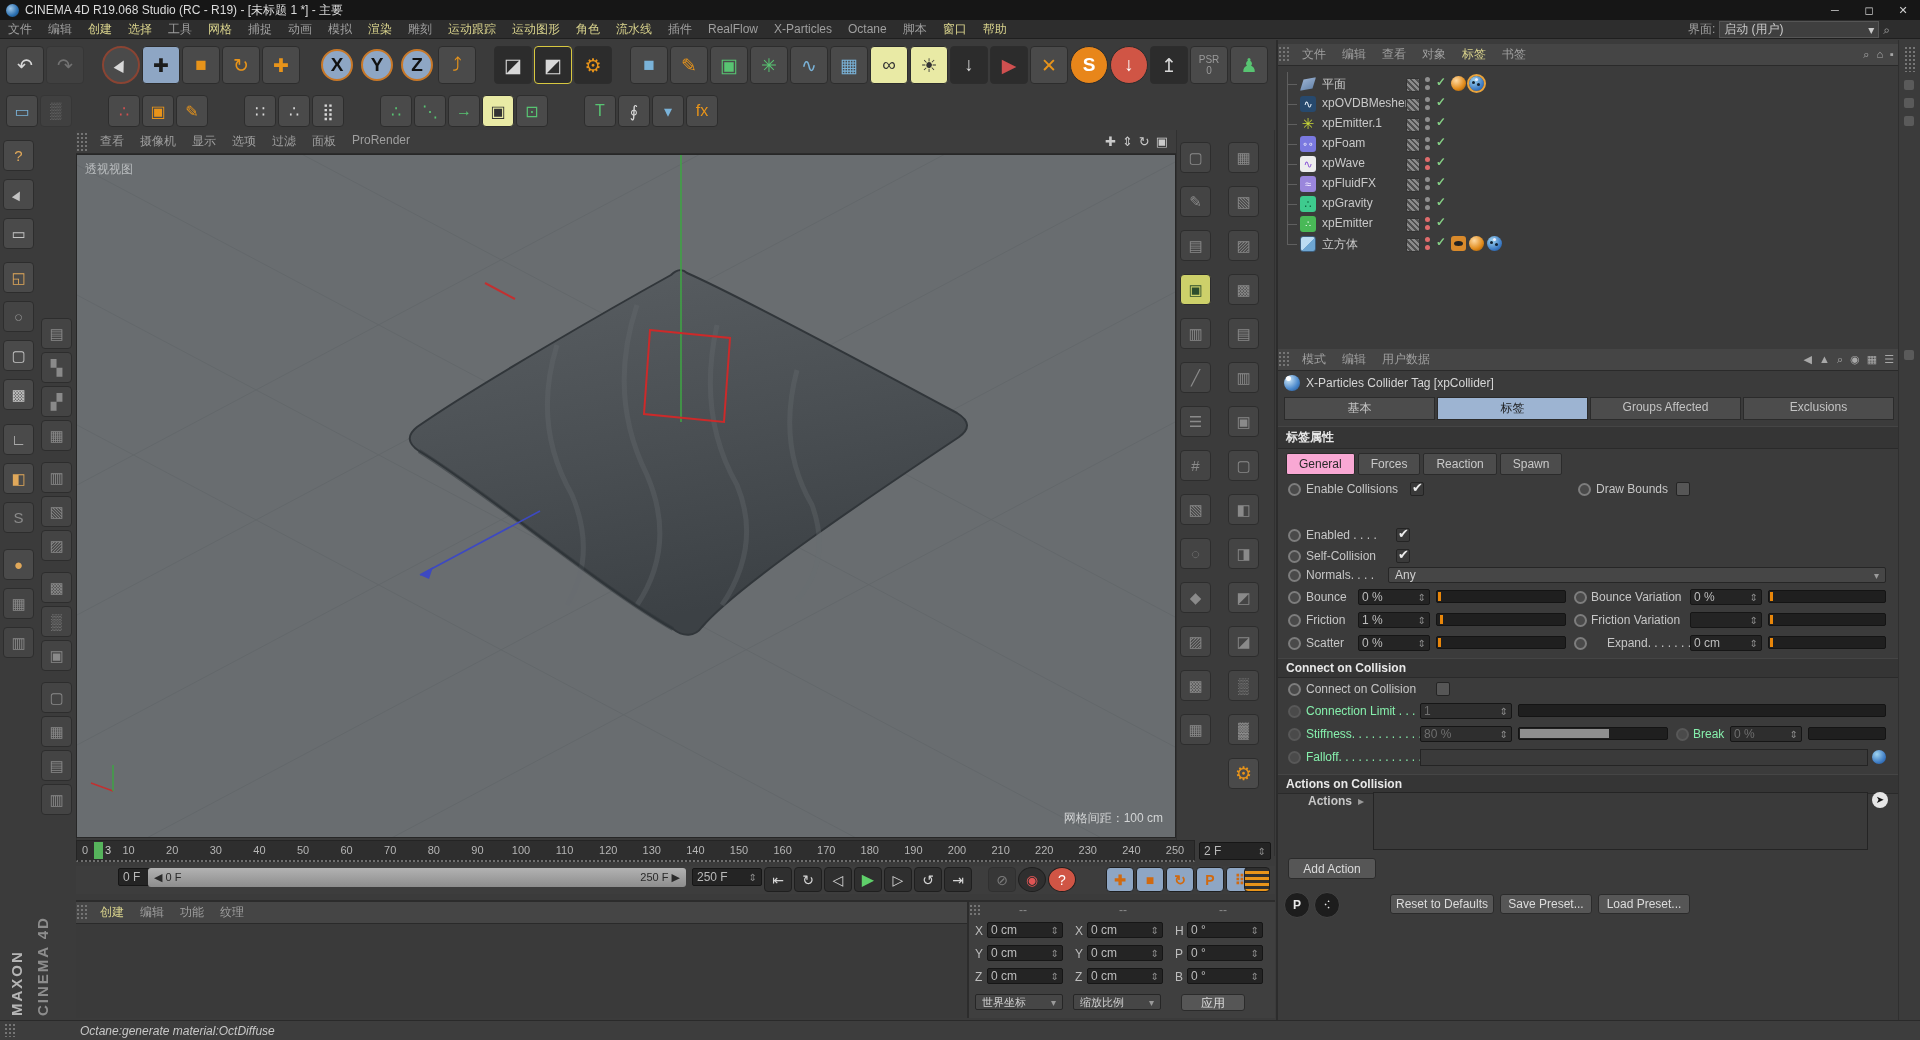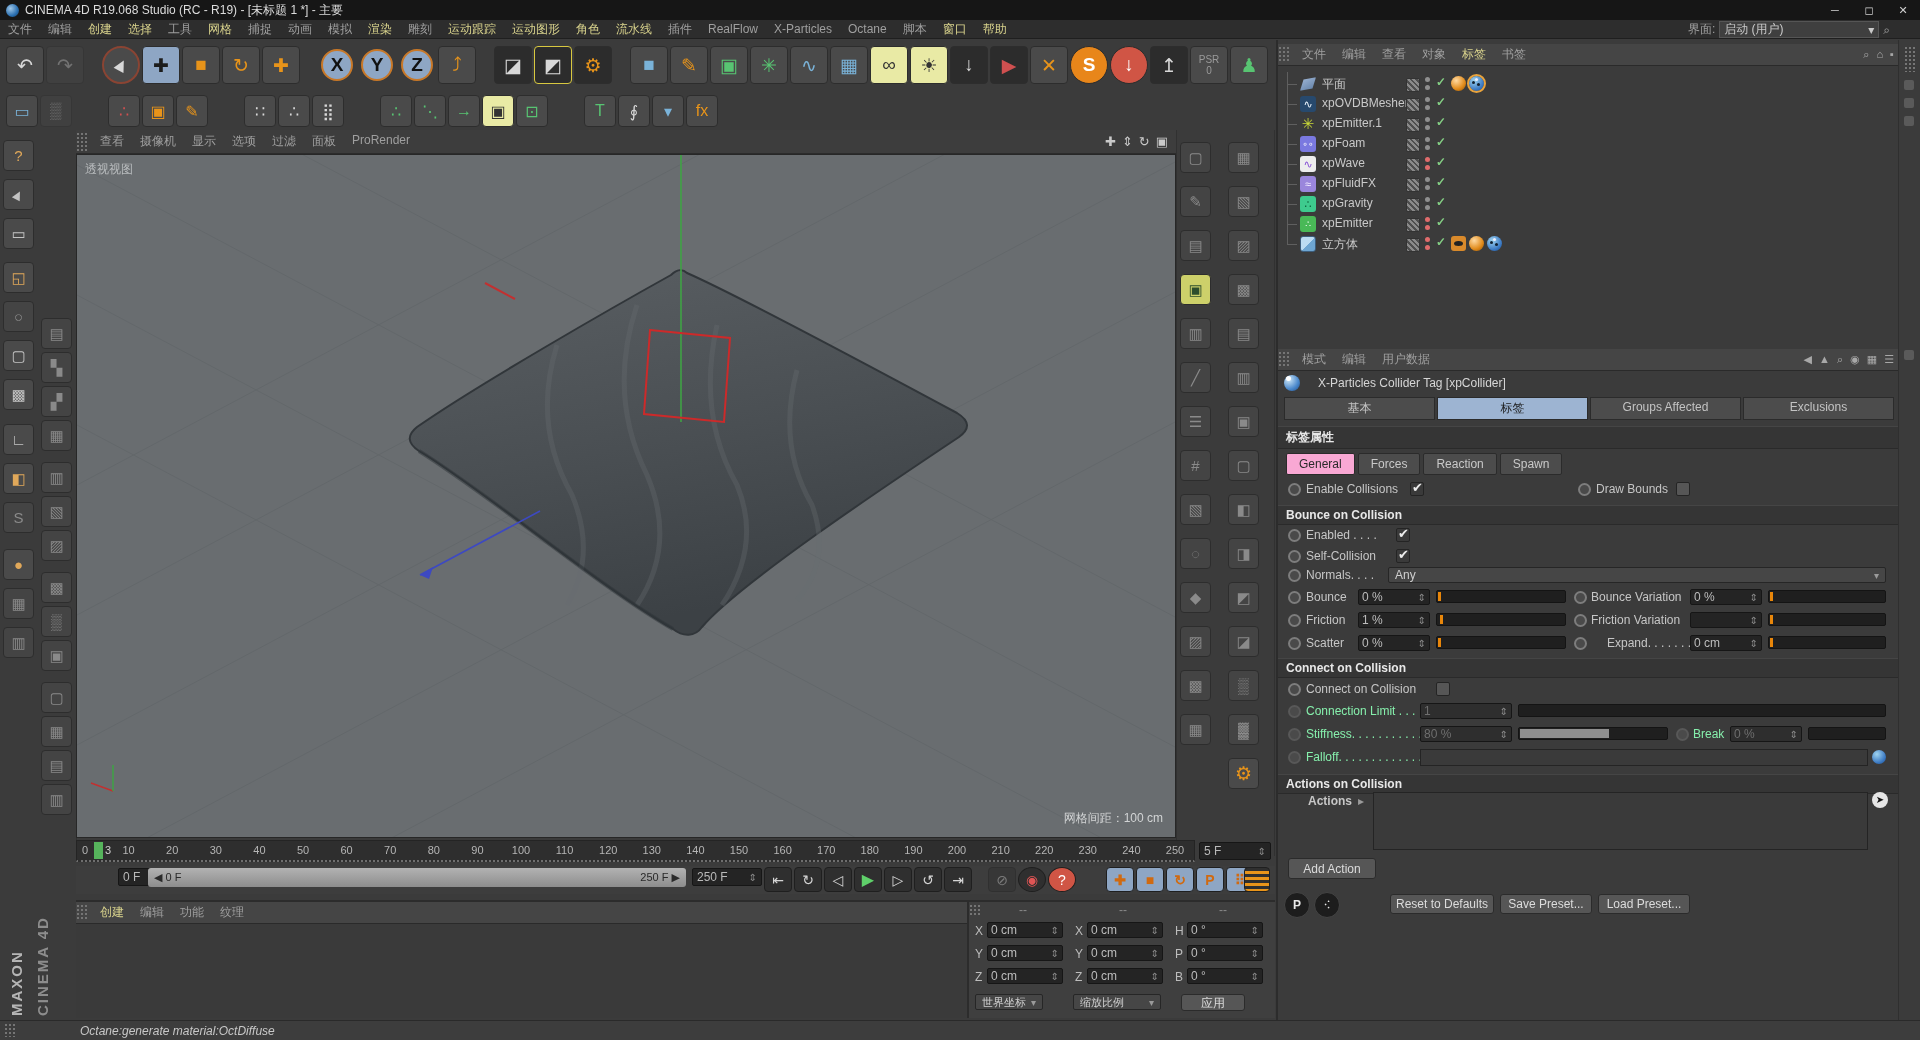--- a/index.html
+++ b/index.html
@@ -91,21 +91,21 @@
   .otags{position:absolute;left:173px;top:2px;display:flex;gap:3px;}
   .tag{width:15px;height:15px;border-radius:3px;position:relative;box-sizing:border-box;}
   .tag.phong{border-radius:50%;background:radial-gradient(circle at 35% 30%,#ffd9a0,#e08a1a 60%,#8a4d05);}
   .tag.collider{border-radius:50%;background:radial-gradient(circle at 35% 30%,#9fd4f0,#3a78c2 65%,#1c4a86);}
   .tag.collider::after{content:"";position:absolute;left:3px;top:5px;width:3px;height:3px;border-radius:50%;
         background:#123;box-shadow:5px 2px 0 #123,3px -3px 0 #eef;}
   .tag.sel{outline:2px solid #e8a33d;}
   .tag.eye{background:#d98a2b;}
   .tag.eye::after{content:"";position:absolute;left:3px;top:5px;width:9px;height:5px;border-radius:50%;background:#222;}
   
-  .amtitle{display:flex;align-items:center;gap:18px;padding:4px 6px;color:#d6d6d6;}
+  .amtitle{display:flex;align-items:center;gap:6px;padding:4px 6px;color:#d6d6d6;}
   .amball{width:16px;height:16px;border-radius:50%;flex:none;
           background:radial-gradient(circle at 30% 28%,#cfe8f8,#4a88cc 60%,#1c4a86);position:relative;}
   .amball::after{content:"";position:absolute;left:2px;top:1px;width:5px;height:5px;border-radius:50%;background:#fff;}
   .tabrow{display:flex;gap:2px;padding:2px 6px;}
   .tab{background:#4c4c4c;border:1px solid #2b2b2b;color:#c3c3c3;text-align:center;padding:2px 10px;flex:1;}
   .tab.active{background:#9db4d2;color:#1d1d1d;}
   .sect{background:#353535;border-top:1px solid #454545;border-bottom:1px solid #2a2a2a;
         font-weight:bold;color:#e8e8e8;padding:2px 8px;}
   .subtabrow{display:flex;gap:3px;padding:4px 8px;}
   .stab{background:#4c4c4c;border:1px solid #2b2b2b;color:#c9c9c9;padding:3px 12px;border-radius:2px;}
@@ -599,21 +599,20 @@
 
       <div class="arow" style="top:131px;">
         <span class="adot" style="left:10px;"></span>
         <span class="albl" style="left:28px;">Enable Collisions</span>
         <span class="chk on" style="left:132px;"></span>
         <span class="adot" style="left:300px;"></span>
         <span class="albl" style="left:318px;">Draw Bounds</span>
         <span class="chk off" style="left:398px;"></span>
       </div>
 
-      <div class="sect abs" style="top:156px;left:0;width:622px;box-sizing:border-box;">Bounce on Collision</div>
 
       <div class="arow" style="top:198px;">
         <span class="adot" style="left:10px;"></span>
         <span class="albl" style="left:28px;">Self-Collision</span>
         <span class="chk on" style="left:118px;"></span>
       </div>
       <div class="arow" style="top:177px;">
         <span class="adot" style="left:10px;"></span>
         <span class="albl" style="left:28px;">Enabled . . . .</span>
         <span class="chk on" style="left:118px;"></span>
@@ -782,21 +781,21 @@
       <span class="tick" style="left: 792.8px;">180</span>
       <span class="tick" style="left: 836.4px;">190</span>
       <span class="tick" style="left: 880px;">200</span>
       <span class="tick" style="left: 923.6px;">210</span>
       <span class="tick" style="left: 967.2px;">220</span>
       <span class="tick" style="left: 1010.8px;">230</span>
       <span class="tick" style="left: 1054.4px;">240</span>
       <span class="tick" style="left: 1098px;">250</span>
     </div>
   <span class="spin abs" style="left:1199px;top:842px;width:72px;">
-    <span>5 F</span>
+    <span>2 F</span>
       <span class="st" style="color:#8a8a8a;font-size:10px;">⇕</span>
   </span>
 
   <div id="transport" class="abs">
     <span class="spin" style="left:2px;width:66px;margin-left:40px;">
       <span>0 F</span>
         <span class="st" style="color:#8a8a8a;font-size:10px;">⇕</span>
     </span>
     <span id="range">
       <span>◀ 0 F</span>
@@ -869,21 +868,21 @@
         <span class="fld" style="left: 118px; top: 66px; width: 76px;">
           <span>0 cm</span>
           <span class="st">⇕</span>
         </span>
         <span class="clabel" style="left: 206px; top: 68px;">B</span>
         <span class="fld" style="left: 218px; top: 66px; width: 76px;">
           <span>0 °</span>
           <span class="st">⇕</span>
         </span>
       </div>
-    <span class="drop" style="left:6px;top:92px;width:68px;font-size:11px;">
+    <span class="drop" style="left:6px;top:92px;width:88px;font-size:11px;">
       <span>世界坐标</span>
         <span class="car">▾</span>
     </span>
     <span class="drop" style="left:104px;top:92px;width:88px;font-size:11px;">
       <span>缩放比例</span>
         <span class="car">▾</span>
     </span>
     <span class="btn" style="left:212px;top:92px;width:64px;height:17px;line-height:16px;">应用</span>
   </div>
 

